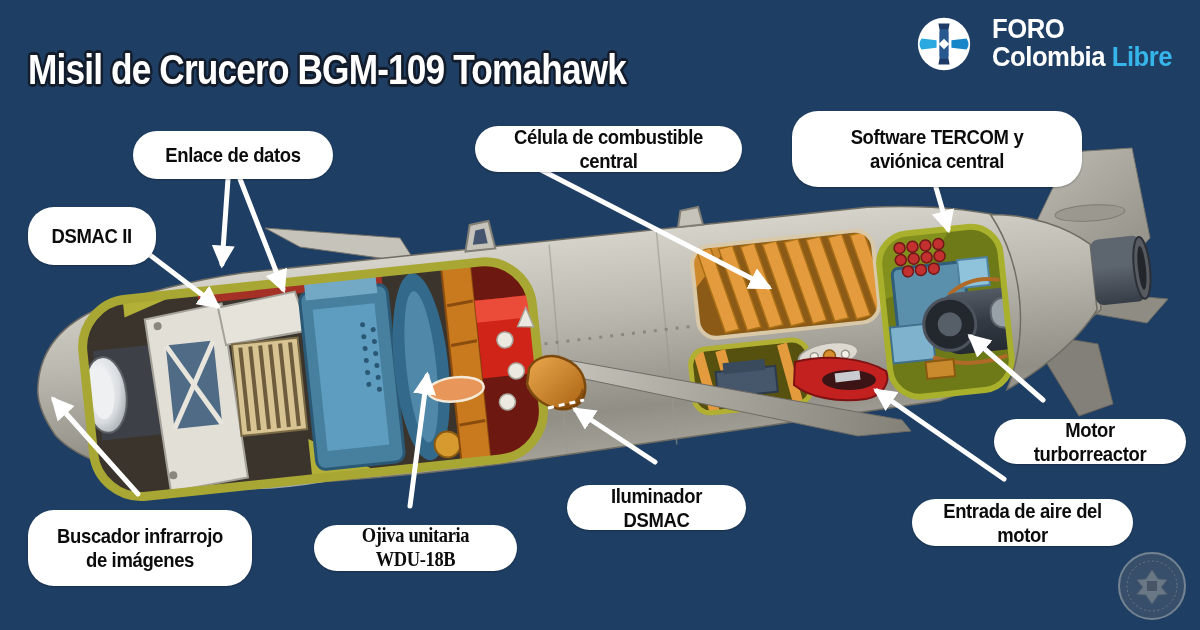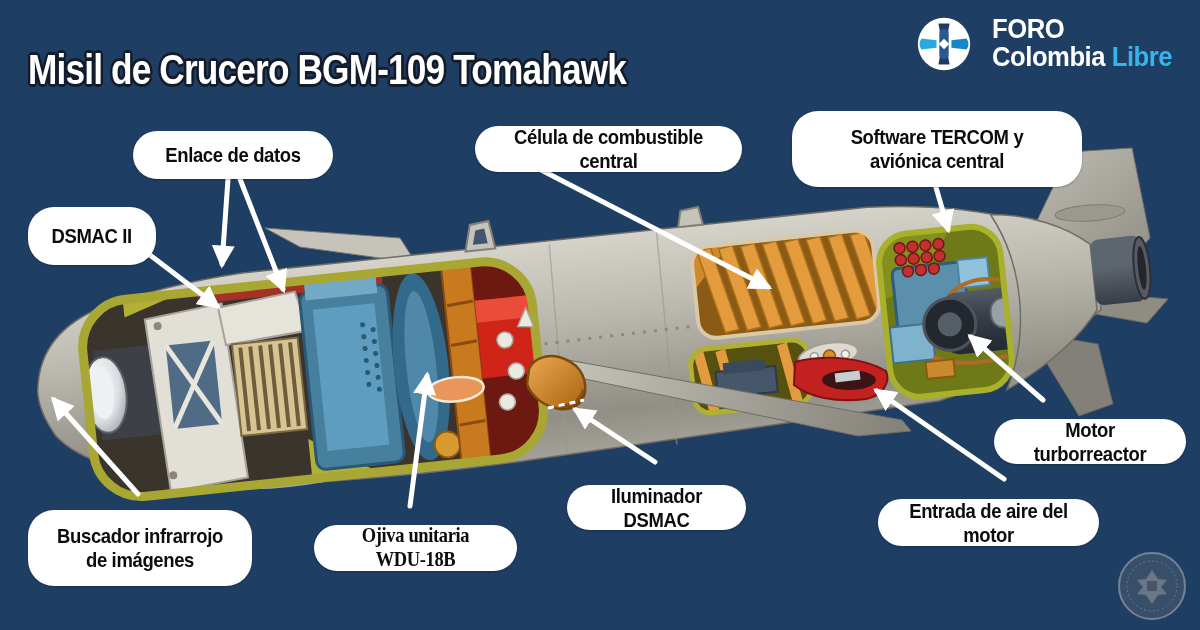--- a/index.html
+++ b/index.html
@@ -37,21 +37,21 @@
     box-shadow:0 1px 2px rgba(0,0,0,.25);
     margin-top:18px;
   }
   .pill span{display:inline-block;transform:scaleX(.88);
     font-size:21px;letter-spacing:-.4px;line-height:1.12;padding:0 10px;}
   #pill-enlace    {left:133px;top:113px;width:200px;height:48px;text-align:center;}
   #pill-dsmac     {left:28px; top:189px;width:128px;height:58px;}
   #pill-celula    {left:475px;top:108px;width:267px;height:46px;}
   #pill-tercom    {left:792px;top:93px; width:290px;height:76px;}
   #pill-motor     {left:994px;top:401px;width:192px;height:45px;}
-  #pill-entrada   {left:878px;top:481px;width:221px;height:47px;}
+  #pill-entrada   {left:912px;top:481px;width:221px;height:47px;}
   #pill-iluminador{left:567px;top:467px;width:179px;height:45px;}
   #pill-ojiva     {left:314px;top:507px;width:203px;height:46px;font-family:Liberation Serif, serif;}
   #pill-buscador  {left:28px; top:492px;width:224px;height:76px;}
 </style>
 </head>
 <body>
 
 <div class="stage">
 
   <svg class="scene" width="1200" height="630" viewBox="0 0 1200 630" aria-hidden="true">

